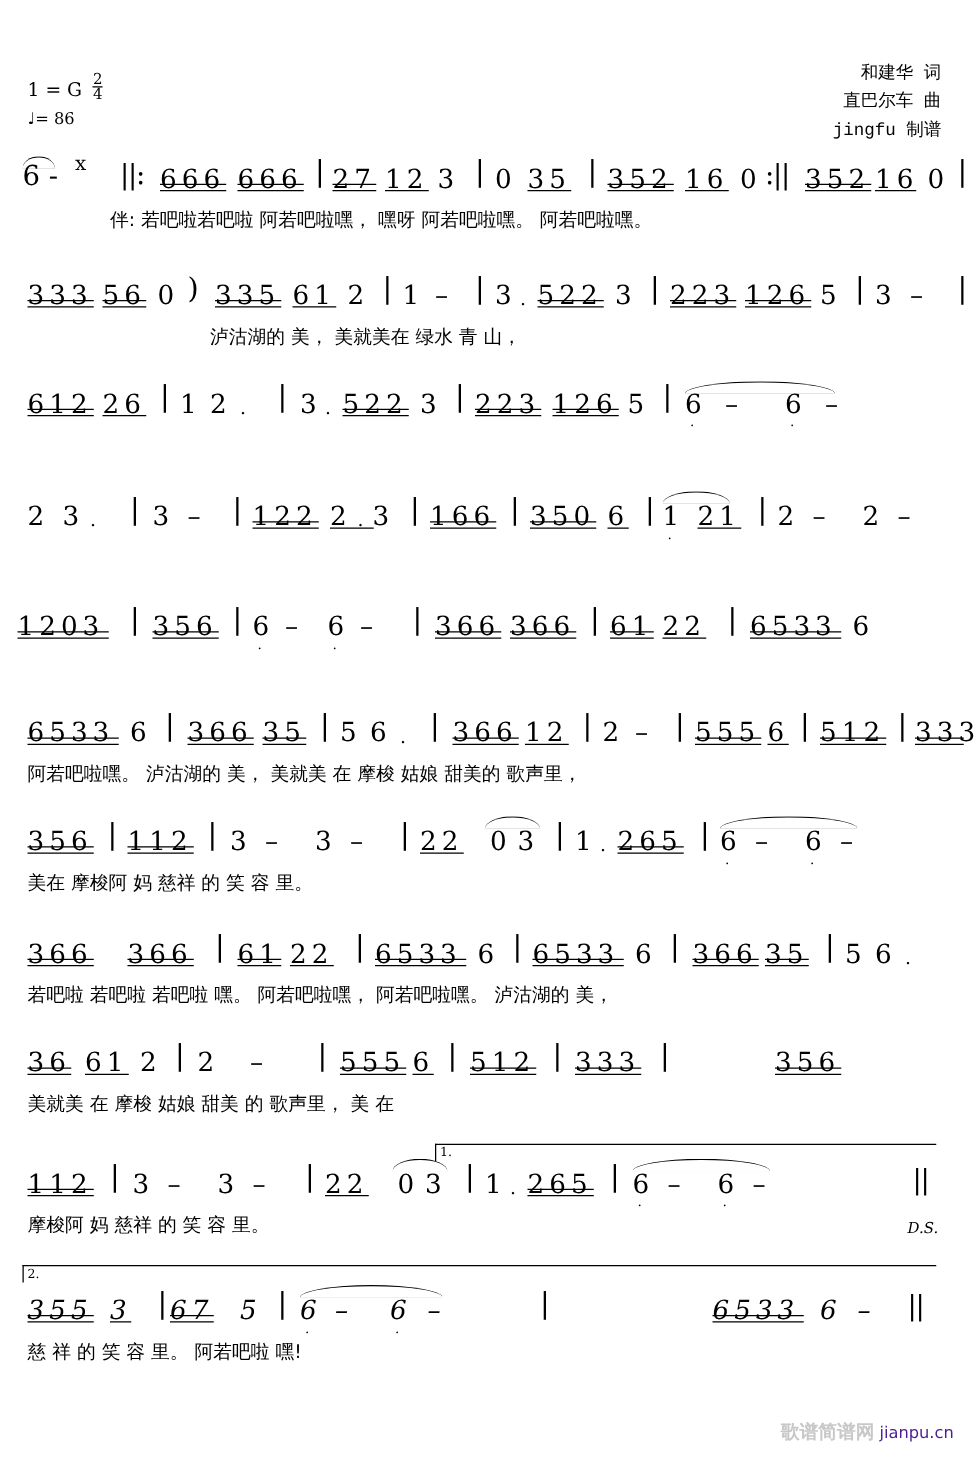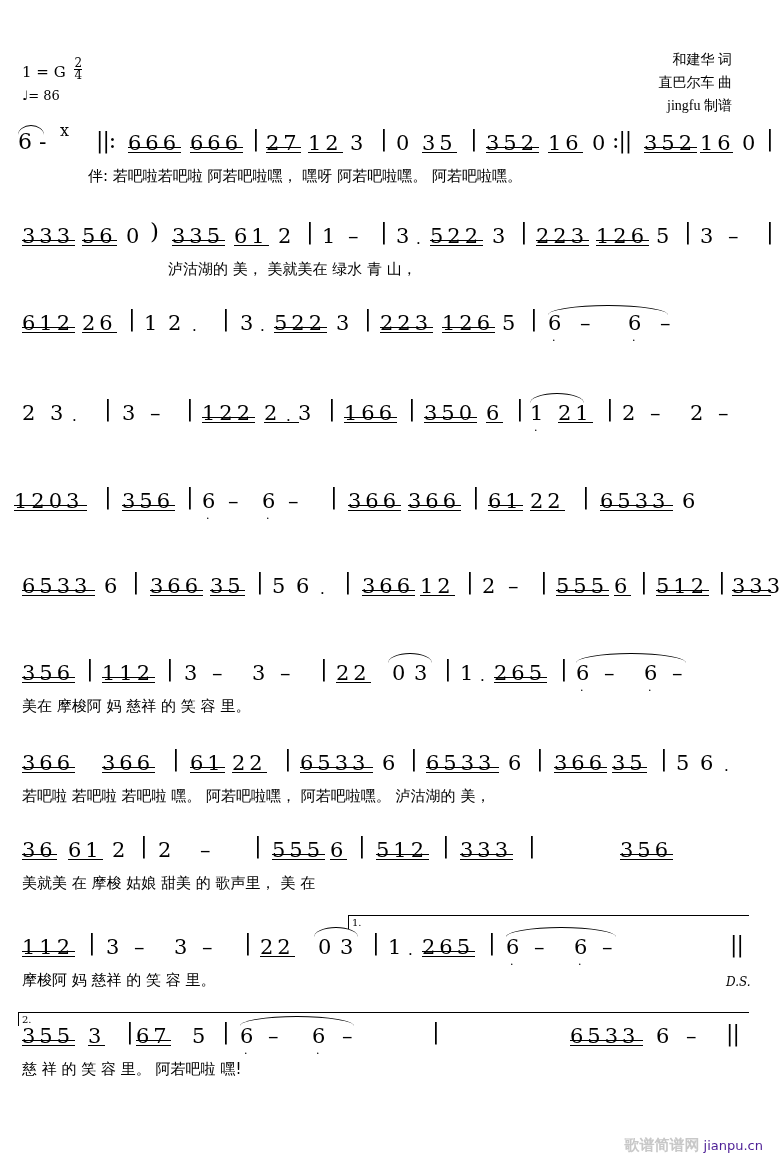--- a/index.html
+++ b/index.html
@@ -14,22 +14,22 @@
   .sheet{position:relative;width:781px;height:1169px;}
 
   
   .title{
     position:absolute;left:0;top:28px;width:781px;
     text-align:center;
     font-family:"DejaVu Serif","Liberation Serif",serif;
     font-size:30px;font-weight:bold;letter-spacing:2px;
   }
   .credits{
-    position:absolute;right:49px;top:48px;
-    font-family:Liberation Serif, serif;
+    position:absolute;right:28px;top:48px;
+    font-family:Liberation Mono, monospace;
     font-size:14px;line-height:23px;text-align:right;
   }
   .credits div{white-space:nowrap;}
 
   .keysig{
     position:absolute;left:22px;top:58px;
     font-family:"DejaVu Serif","Liberation Serif",serif;
     font-size:15px;
   }
   .keysig .frac{
@@ -308,20 +308,23 @@
       <span class="bar" style="left:540px;">|</span>
 
       <span class="grp u2" style="left:556px;width:56px;"><span class="gtxt">555</span></span>
       <span class="grp u1" style="left:614px;width:20px;"><span class="gtxt">6</span></span>
       <span class="bar" style="left:640px;">|</span>
 
       <span class="grp u2" style="left:656px;width:56px;"><span class="gtxt">512</span></span>
       <span class="bar" style="left:718px;">|</span>
 
       <span class="grp u2" style="left:732px;width:42px;"><span class="gtxt">333</span></span>
+    </div>
+    <div class="lyr">
+      <span class="l" style="left:22px;">阿若吧啦嘿。 泸沽湖的 美，  美就美 在  摩梭 姑娘  甜美的  歌声里，</span>
     </div>
   </div>
 
   <div class="row" style="top:655px;">
     <div class="notes">
       <span class="grp u2" style="left:22px;width:56px;"><span class="gtxt">356</span></span>
       <span class="bar" style="left:86px;">|</span>
 
       <span class="grp u2" style="left:102px;width:56px;"><span class="gtxt">112</span></span>
       <span class="bar" style="left:166px;">|</span>
@@ -450,21 +453,21 @@
     </div>
     <div class="lyr">
       <span class="l" style="left:22px;">摩梭阿  妈  慈祥 的 笑 容  里。</span>
       <span class="ds" style="left:726px;top:4px;">D.S.</span>
     </div>
   </div>
 
   <div class="row" style="top:1010px;">
     <div class="voltabox" style="left:18px;top:2px;width:730px;"></div>
     <span class="volta" style="left:22px;top:4px;">2.</span>
-    <div class="notes" style="margin-top:8px;">
+    <div class="notes" style="margin-top:20px;font-style:italic;">
       <span class="grp u2" style="left:22px;width:56px;"><span class="gtxt">355</span></span>
       <span class="grp u1" style="left:88px;width:20px;"><span class="gtxt">3</span></span>
       <span class="bar" style="left:126px;">|</span>
 
       <span class="grp u2" style="left:136px;width:38px;"><span class="gtxt">67</span></span>
       <span class="n" style="left:192px;">5</span>
       <span class="bar" style="left:222px;">|</span>
 
       <span class="n" style="left:240px;">6</span>
       <span class="dotd" style="left:244px;top:26px;">.</span>

